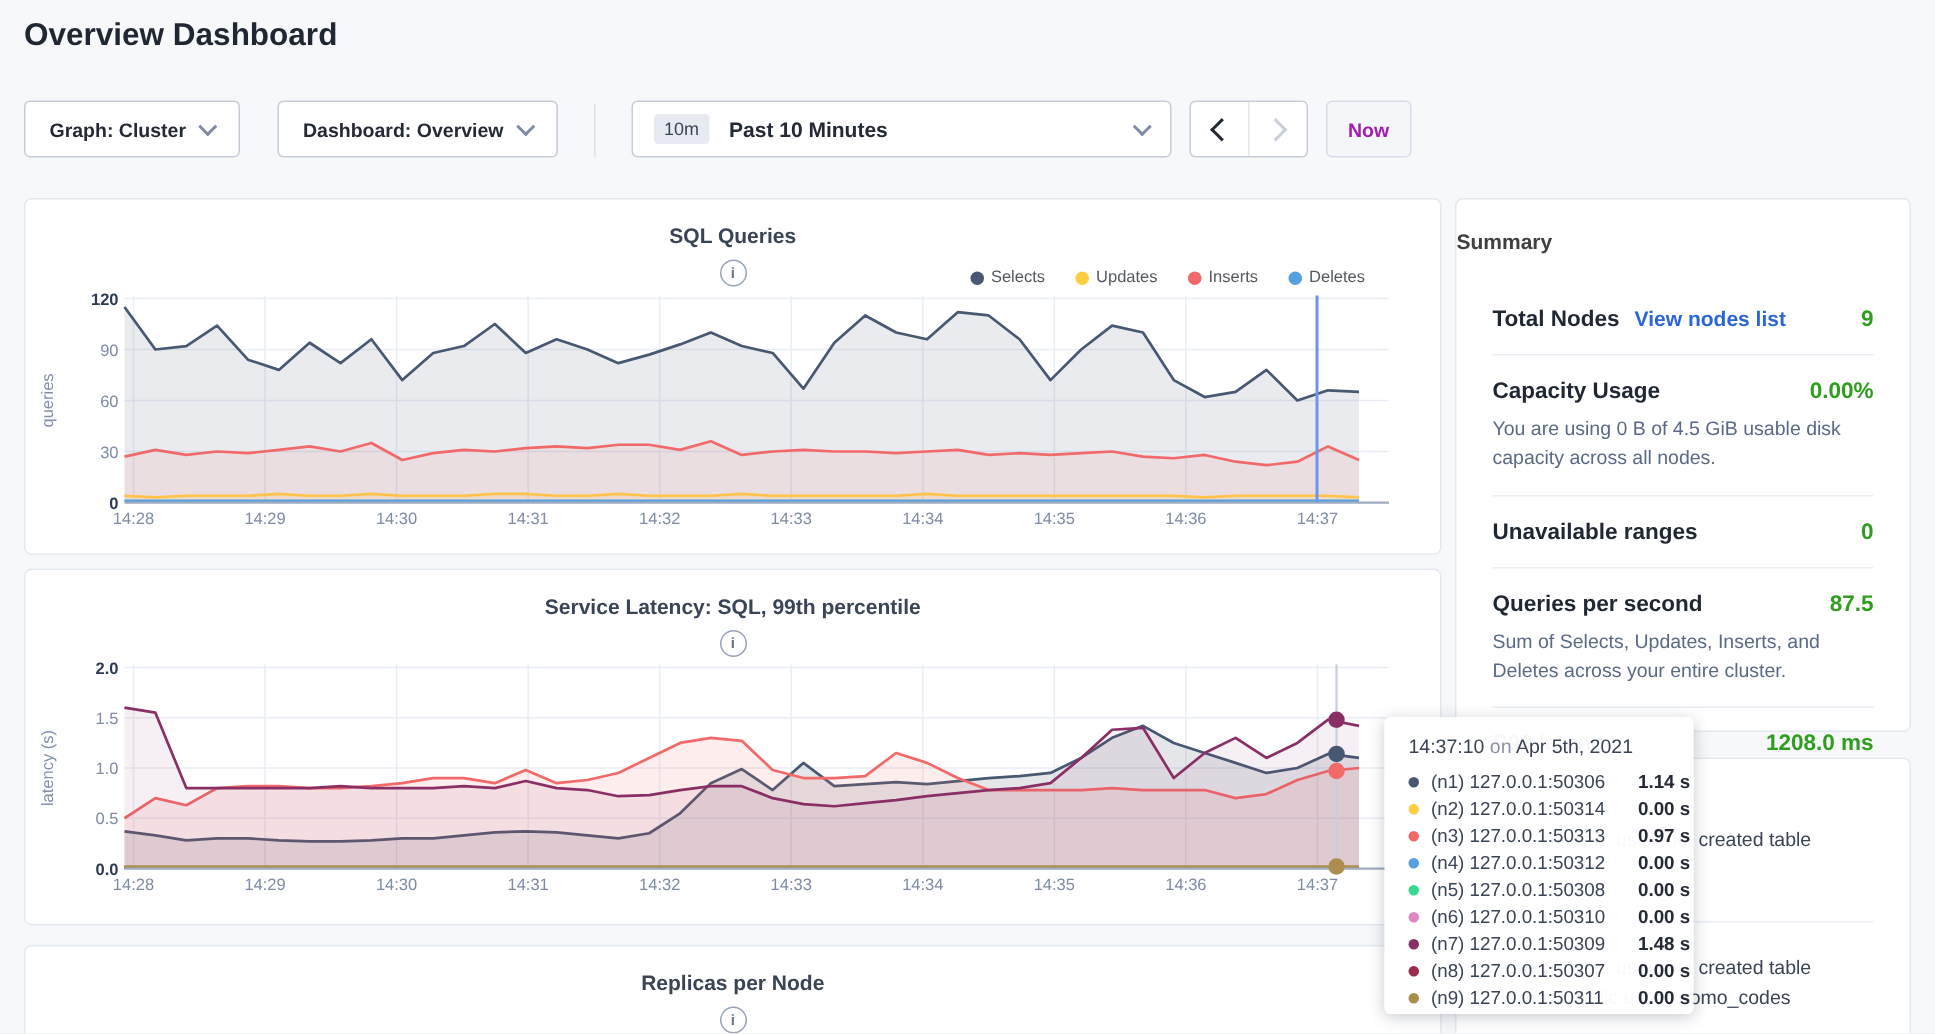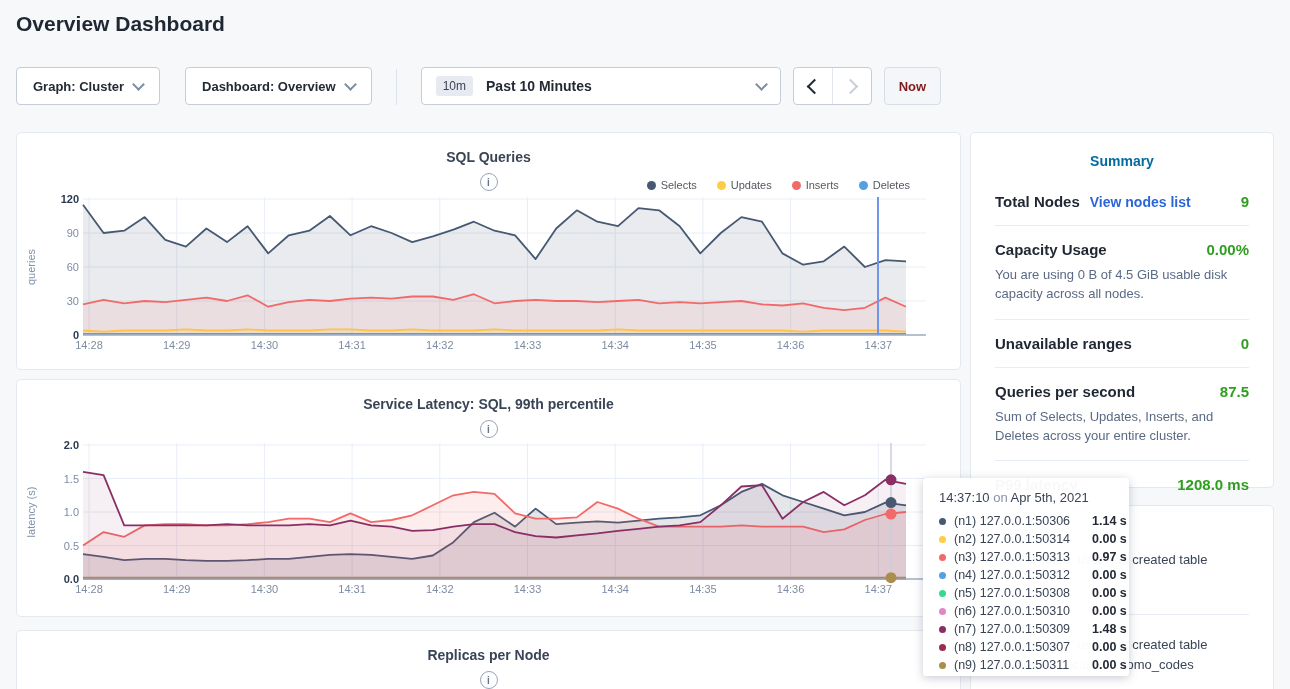--- a/index.html
+++ b/index.html
@@ -16,40 +16,40 @@
   .toolbar-divider{width:1px;height:36px;background:#dde3ec;margin:0 24px;}
   .time-picker{width:360px;padding:0 14px;justify-content:flex-start;}
   .time-badge{background:#e7ebf1;border-radius:3px;padding:3px 7px;font-size:12px;font-weight:normal;color:#394455;margin-right:13px;}
   .time-label{font-size:14px;}
   .time-picker .chev{margin-left:auto;}
   .arrow-group{display:flex;height:38px;box-sizing:border-box;border:1px solid #c6cdd9;border-radius:4px;background:#fff;margin-left:12px;}
   .arrow-btn{width:38px;display:flex;align-items:center;justify-content:center;cursor:pointer;}
   .arrow-btn.prev{border-right:1px solid #e2e7ef;}
   .chev-left{width:9px;height:9px;border-left:2.5px solid #242a35;border-bottom:2.5px solid #242a35;transform:rotate(45deg);margin-left:3px;}
   .chev-right{width:9px;height:9px;border-right:2.5px solid #c9d0da;border-top:2.5px solid #c9d0da;transform:rotate(45deg);margin-right:3px;}
-  .btn-now{margin-left:12px;border:1px solid #d8dee8;background:#f4f6f9;color:#7f1d1d;padding:0 14px;cursor:default;}
+  .btn-now{margin-left:12px;border:1px solid #d8dee8;background:#f4f6f9;color:#a21caf;padding:0 14px;cursor:default;}
   
   .card{position:absolute;background:#fff;border:1px solid #e4e9f0;border-radius:5px;box-sizing:border-box;}
   #card-sql{left:16px;top:132px;width:945px;height:238px;}
   #card-latency{left:16px;top:379px;width:945px;height:238px;}
   #card-replicas{left:16px;top:630px;width:945px;height:80px;}
   #card-summary{left:970px;top:132px;width:304px;height:356px;}
   #card-events{left:970px;top:505px;width:304px;height:210px;padding:44px 24px 0;}
   .chart-title{position:absolute;top:16px;left:0;right:0;display:flex;justify-content:center;align-items:center;gap:8px;
                font-weight:bold;font-size:14px;color:#394455;flex-direction:column;}
   .info-icon{width:16px;height:16px;border:1px solid #97a4b7;border-radius:50%;font-size:10px;color:#64748c;
              display:flex;align-items:center;justify-content:center;cursor:pointer;}
   .legend{position:absolute;top:46px;right:50px;display:flex;gap:20px;}
   .legend-item{display:flex;align-items:center;gap:5px;font-size:11px;color:#54585f;}
   .ldot{width:9px;height:9px;border-radius:50%;}
   svg.plot{position:absolute;left:4px;display:block;}
   #svg-sql{top:58px;}
   #svg-latency{top:55px;}
   
-  .sum-title{margin:20px 0 9px;text-align:center;font-size:14px;font-weight:bold;color:#0369a1;}
+  .sum-title{margin:20px 0 20px;font-size:14px;font-weight:bold;color:#404040;}
   .sum-row{margin:0 24px;padding:15px 0;border-bottom:1px solid #e8edf3;}
   .sum-row:last-child{border-bottom:none;}
   .sum-head{display:flex;align-items:baseline;}
   .sum-label{font-weight:bold;font-size:15px;color:#1f2733;}
   .sum-link{font-weight:bold;font-size:14px;color:#2b66d9;margin-left:10px;cursor:pointer;text-decoration:none;}
   .sum-value{margin-left:auto;font-weight:bold;font-size:15px;color:#2f9e1f;}
   .sum-sub{margin-top:8px;font-size:13px;color:#5a6a85;line-height:1.45;}
   
   .event-line{font-size:13px;color:#394455;line-height:20px;white-space:nowrap;}
   .event-line.indent{padding-left:18px;}

